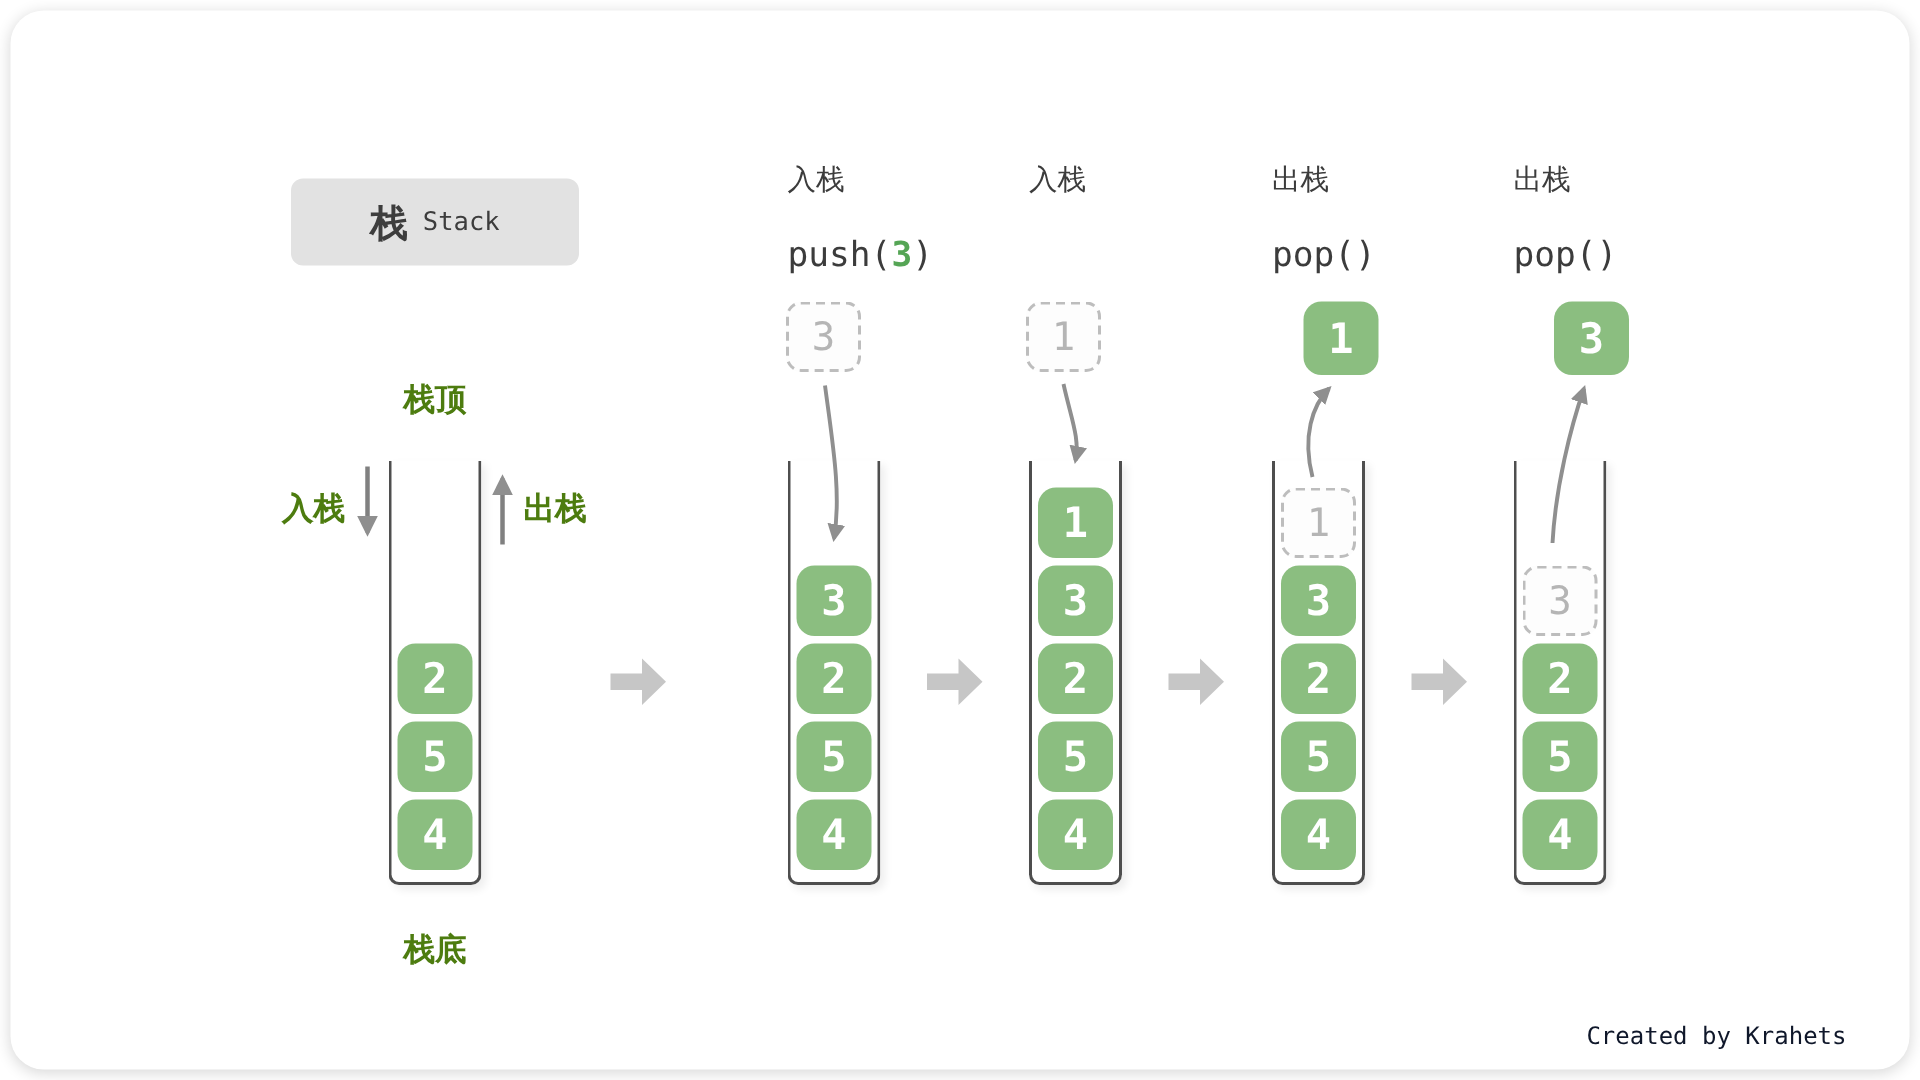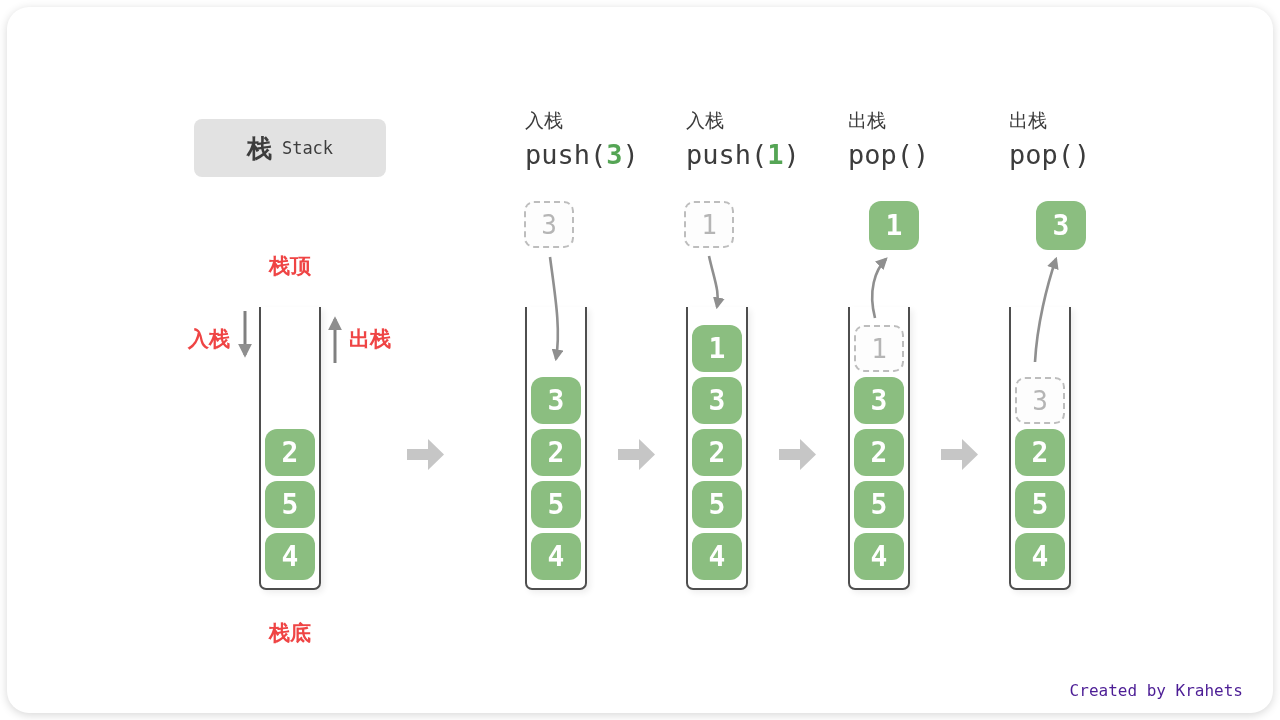--- a/index.html
+++ b/index.html
@@ -7,45 +7,45 @@
   .canvas{position:absolute;left:7px;top:7px;width:1266px;height:706px;background:#ffffff;
           border-radius:22px;box-shadow:0 2px 10px rgba(0,0,0,0.16);}
   .abs{position:absolute;}
 
   .title-box{position:absolute;left:187px;top:112px;width:192px;height:58px;background:#e2e2e2;
              border-radius:8px;display:flex;align-items:center;justify-content:center;gap:10px;
              color:#3d3d3d;}
   .title-zh{font-size:25px;font-weight:bold;}
   .title-en{font-family:"DejaVu Sans Mono",monospace;font-size:17px;}
 
-  .side-label{position:absolute;font-size:21px;font-weight:bold;color:#ef4444;}
+  .side-label{position:absolute;font-size:21px;font-weight:bold;color:#4d7c0f;}
   .center283{left:223px;width:120px;text-align:center;}
 
   .op{position:absolute;top:101px;width:160px;color:#3c3c3c;}
   .op-zh{font-size:19px;line-height:26px;}
-  .op-code{font-family:"DejaVu Sans Mono",monospace;font-size:27px;line-height:30px;margin-top:6px;}
+  .op-code{font-family:"DejaVu Sans Mono",monospace;font-size:23px;line-height:30px;margin-top:21px;}
   .op-arg{color:#55a555;font-weight:bold;}
 
   .stack-container{position:absolute;top:300px;width:62px;height:283px;box-sizing:border-box;
                    border:2px solid #4e4e4e;border-top:none;border-radius:0 0 7px 7px;
                    box-shadow:3px 3px 6px rgba(0,0,0,0.07);z-index:1;}
   .block{position:absolute;width:50px;height:47px;background:#8bbe80;border-radius:12px;
          color:#ffffff;font-family:"DejaVu Sans Mono",monospace;font-size:28px;font-weight:bold;
          display:flex;align-items:center;justify-content:center;z-index:2;}
   .ghost{position:absolute;width:50px;height:47px;box-sizing:border-box;border:2px dashed #bdbdbd;
          background:#fdfdfd;border-radius:10px;color:#b5b5b5;
          font-family:"DejaVu Sans Mono",monospace;font-size:26px;font-weight:normal;
          display:flex;align-items:center;justify-content:center;z-index:2;}
   .float-solid{position:absolute;width:50px;height:49px;background:#8bbe80;border-radius:12px;
          color:#ffffff;font-family:"DejaVu Sans Mono",monospace;font-size:28px;font-weight:bold;
          display:flex;align-items:center;justify-content:center;z-index:2;}
 
   svg.arrow-layer{position:absolute;left:0;top:0;width:1280px;height:720px;z-index:3;pointer-events:none;}
 
-  .watermark{position:absolute;right:30px;top:674px;color:#4c1d95;
+  .watermark{position:absolute;right:42px;top:674px;color:#0f172a;
              font-family:"DejaVu Sans Mono",monospace;font-size:16px;}
 </style>
 </head>
 <body>
 
 <div class="canvas">
 
   <div class="title-box">
     <span class="title-zh">栈</span>
     <span class="title-en">Stack</span>
@@ -55,21 +55,20 @@
   <div class="side-label center283 abs" style="top:612px;">栈底</div>
   <div class="side-label abs" style="left:158px;top:318px;width:65px;text-align:right;">入栈</div>
   <div class="side-label abs" style="left:342px;top:318px;width:65px;">出栈</div>
 
   <div class="op" style="left:518px;">
     <div class="op-zh">入栈</div>
     <div class="op-code"><span>push(</span><span class="op-arg">3</span><span>)</span></div>
   </div>
   <div class="op" style="left:679px;">
     <div class="op-zh">入栈</div>
-    <div class="op-code"><span>push(</span><span class="op-arg">1</span><span>)</span></div>
   </div>
   <div class="op" style="left:841px;">
     <div class="op-zh">出栈</div>
     <div class="op-code"><span>pop()</span></div>
   </div>
   <div class="op" style="left:1002px;">
     <div class="op-zh">出栈</div>
     <div class="op-code"><span>pop()</span></div>
   </div>
 

